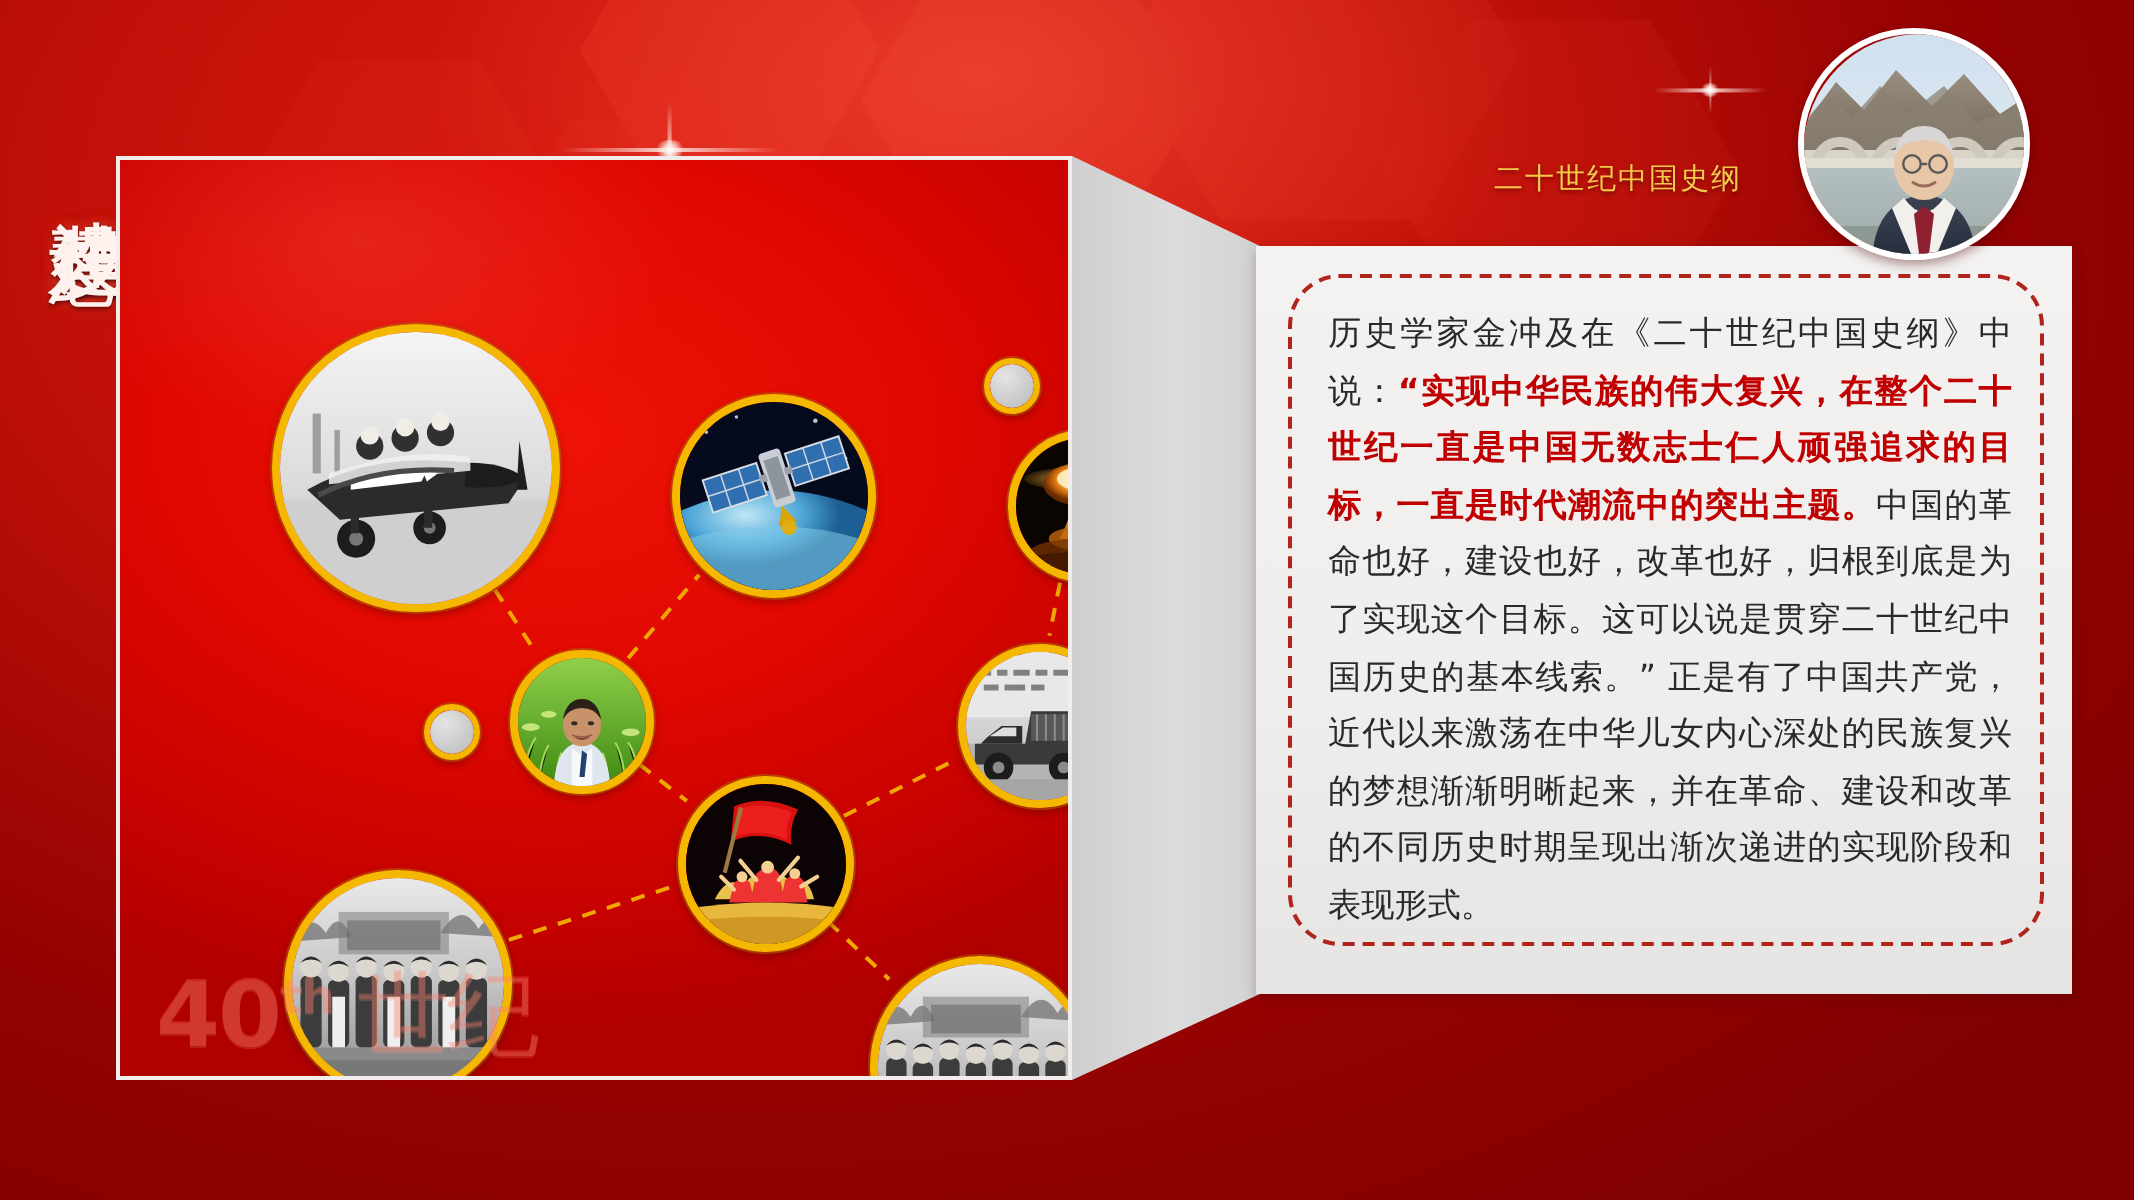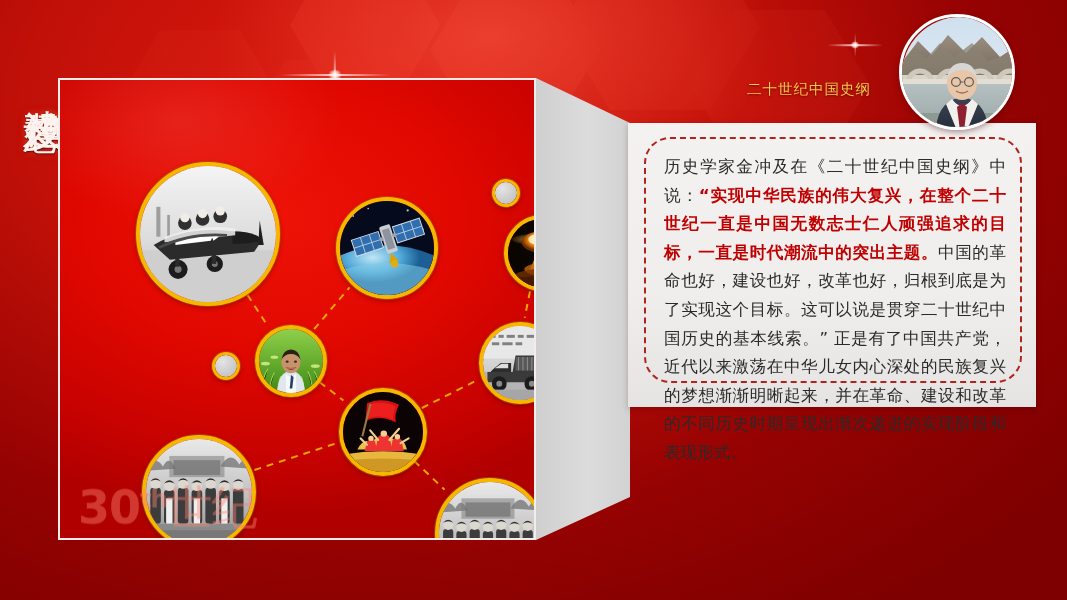--- a/index.html
+++ b/index.html
@@ -77,31 +77,31 @@
   .node .pic{ position:absolute; inset:0; border-radius:50%; }
   .conn{ position:absolute; left:0; top:0; width:100%; height:100%; pointer-events:none; }
   #watermark{
     position:absolute; left:18px; bottom:8px;
     font-size:46px; line-height:1; font-weight:700;
     color:rgba(255,120,100,0.30);
     text-shadow:0 1px 0 rgba(255,160,140,.18);
     white-space:nowrap; letter-spacing:-1px;
   }
   #watermark sup{ font-size:24px; vertical-align:super; font-weight:700; }
-  #watermark .cn{ font-weight:400; }
+  #watermark .cn{ font-weight:400;margin-left:12px; }
 
   
   #connector{
     position:absolute; left:536px; top:60px; width:104px; height:490px;
     pointer-events:none;
   }
 
   
   #textpanel{
-    position:absolute; left:628px; top:123px; width:408px; height:284px;
+    position:absolute; left:628px; top:123px; width:408px; height:374px;
     background:linear-gradient(180deg,#f3f2f1 0%,#efeeed 60%,#e5e4e3 100%);
     box-shadow:0 2px 6px rgba(60,0,0,.25);
   }
   #dashbox{
     position:absolute; left:16px; top:14px; right:14px; bottom:24px;
     border:2px dashed #b0241c; border-radius:26px;
   }
   #body-text{
     position:absolute; left:36px; top:30px; right:30px;
     font-size:16.6px; line-height:28.6px;
@@ -476,21 +476,21 @@
             </svg></div>
         </div>
         <div class="node" title="装饰圆点" style="left: 432px; top: 99px; width: 28px; height: 28px; border-width: 3px;">
           <div class="pic" style="background:radial-gradient(circle at 35% 30%,#e4e4e4,#b9b9b9);"></div>
         </div>
         <div class="node" title="装饰圆点" style="left: 152px; top: 272px; width: 28px; height: 28px; border-width: 3px;">
           <div class="pic" style="background:radial-gradient(circle at 35% 30%,#e4e4e4,#b9b9b9);"></div>
         </div>
       </div>
     <div id="watermark">
-      <span>30</span><sup>th</sup><span class="cn">世纪</span>
+      <span>40</span><sup>th</sup><span class="cn">世纪</span>
     </div>
   </div>
 
   <svg id="connector" viewBox="0 0 104 490">
     <defs>
       <linearGradient id="gconn" x1="0" y1="0" x2="1" y2="0">
         <stop offset="0%" stop-color="#cfcfcf"></stop>
         <stop offset="55%" stop-color="#dcdcdc"></stop>
         <stop offset="100%" stop-color="#d2d2d2"></stop>
       </linearGradient>

